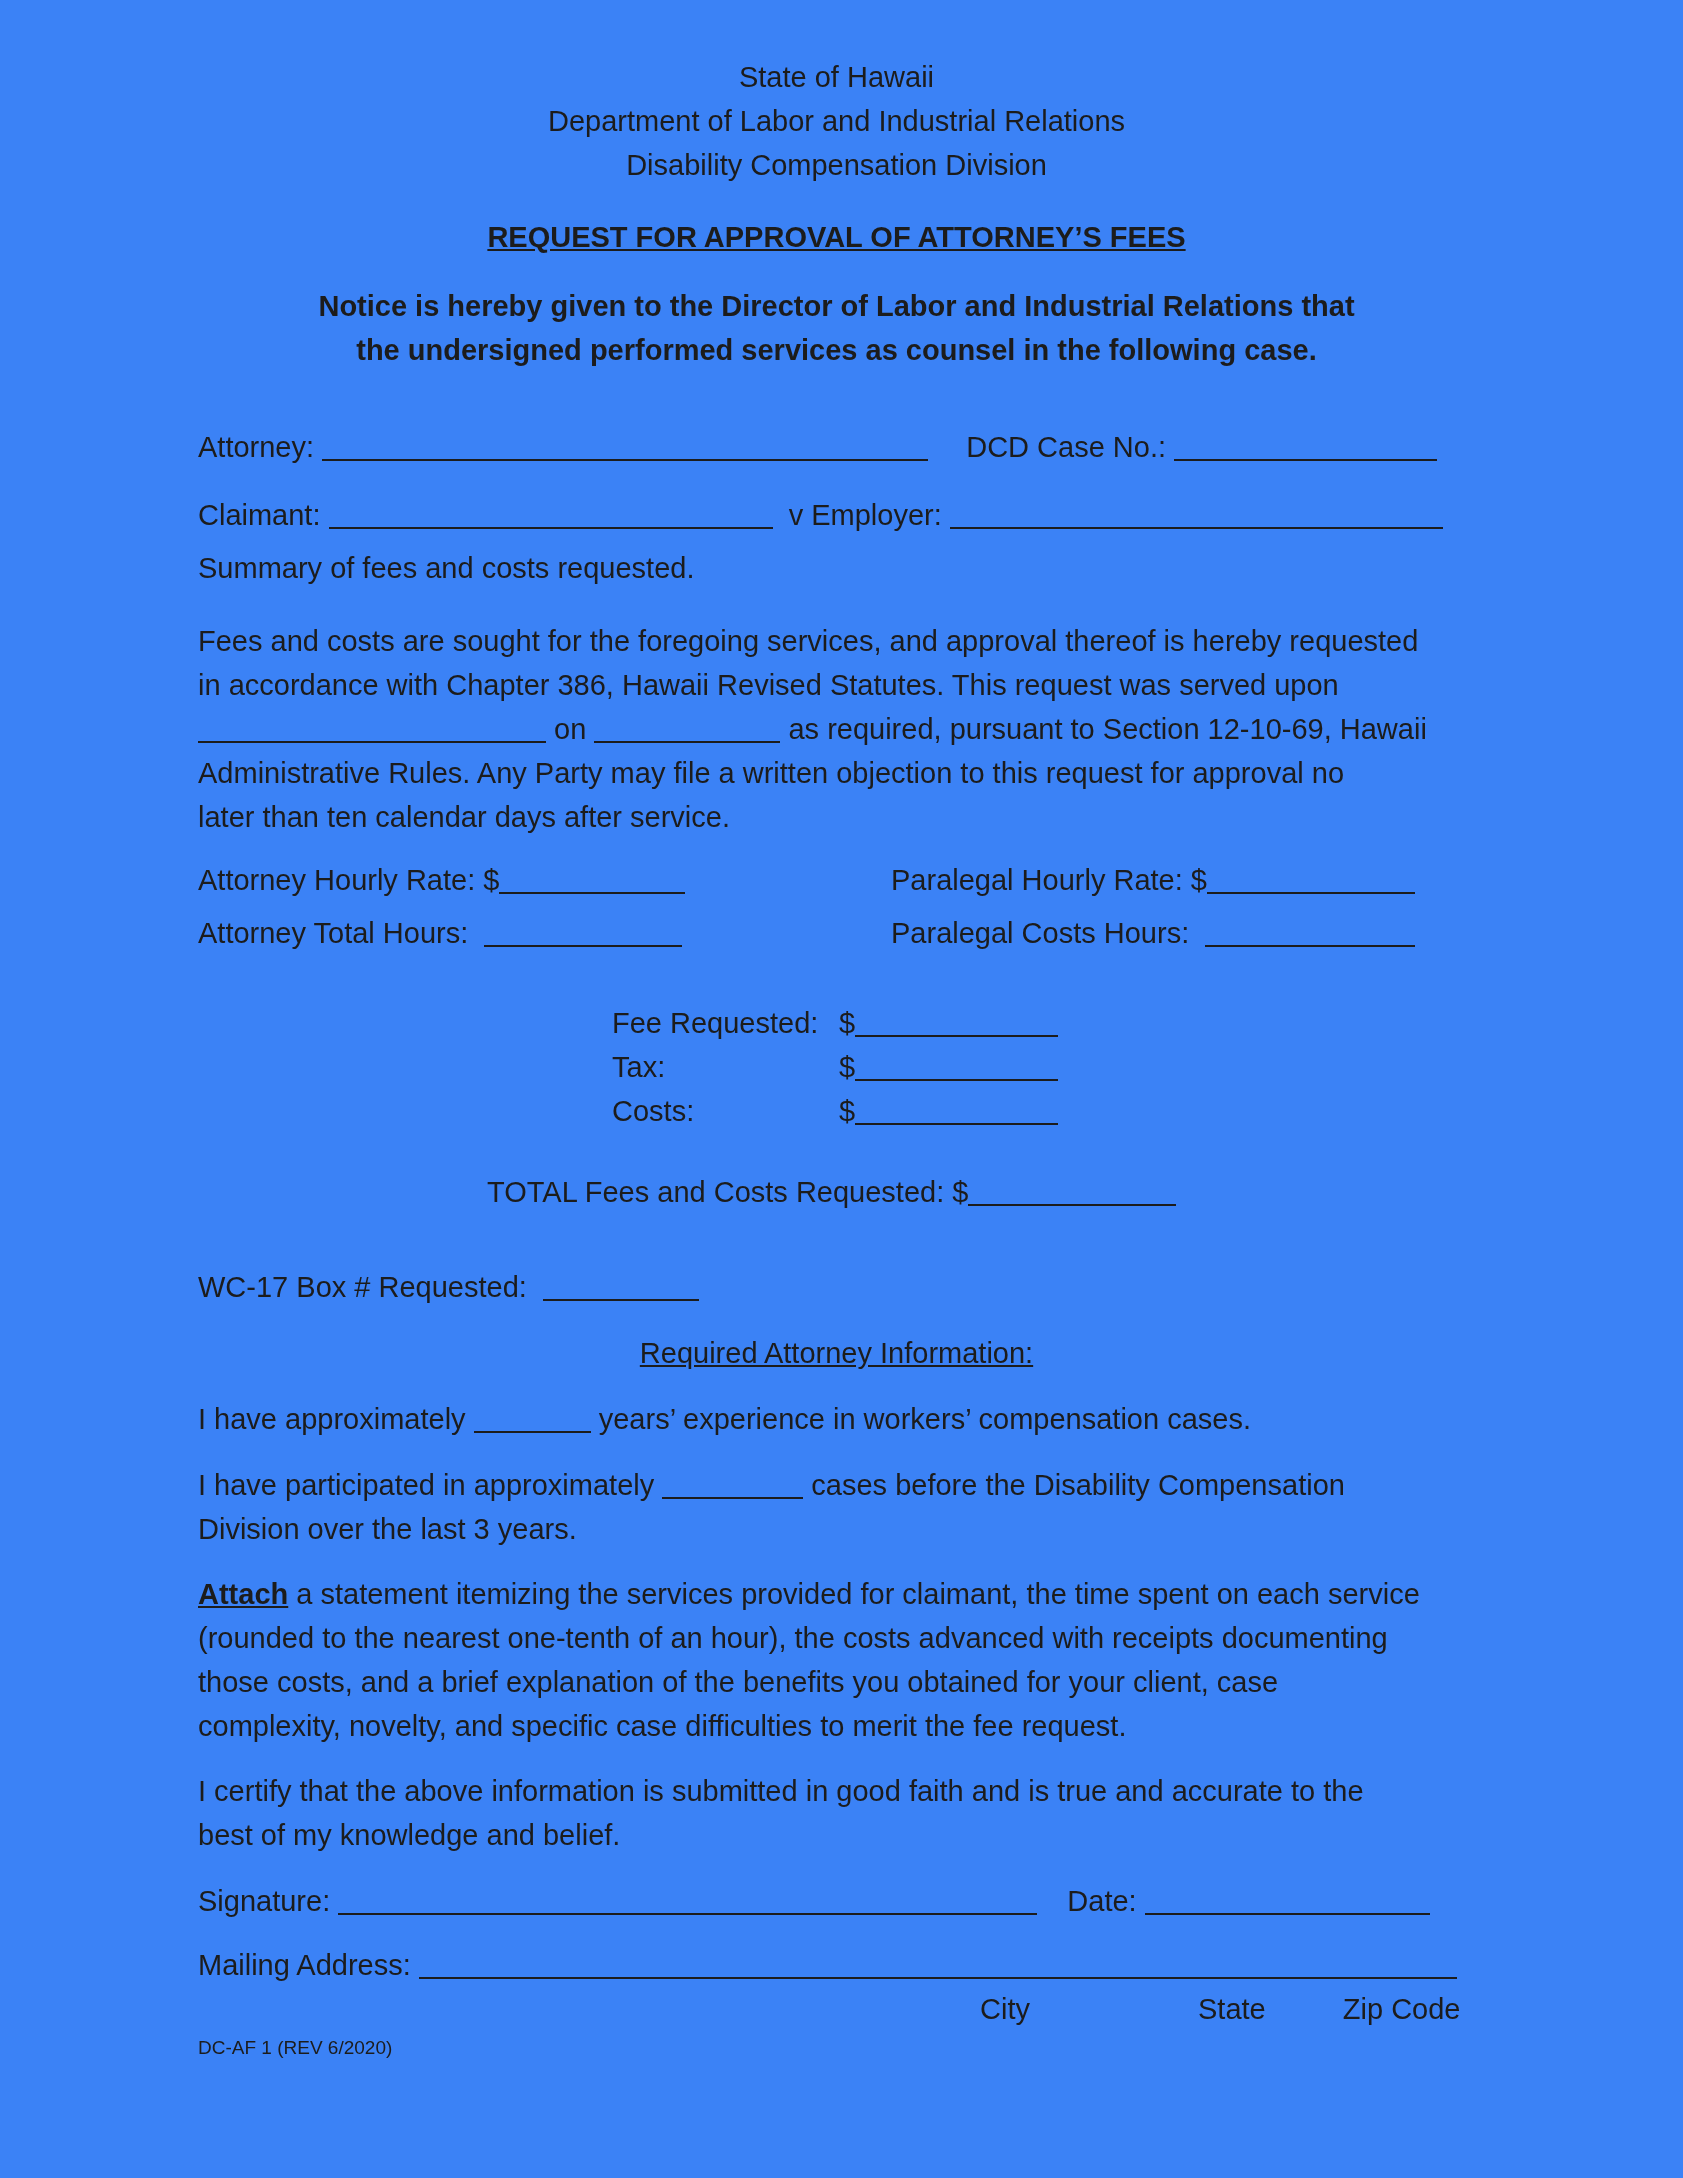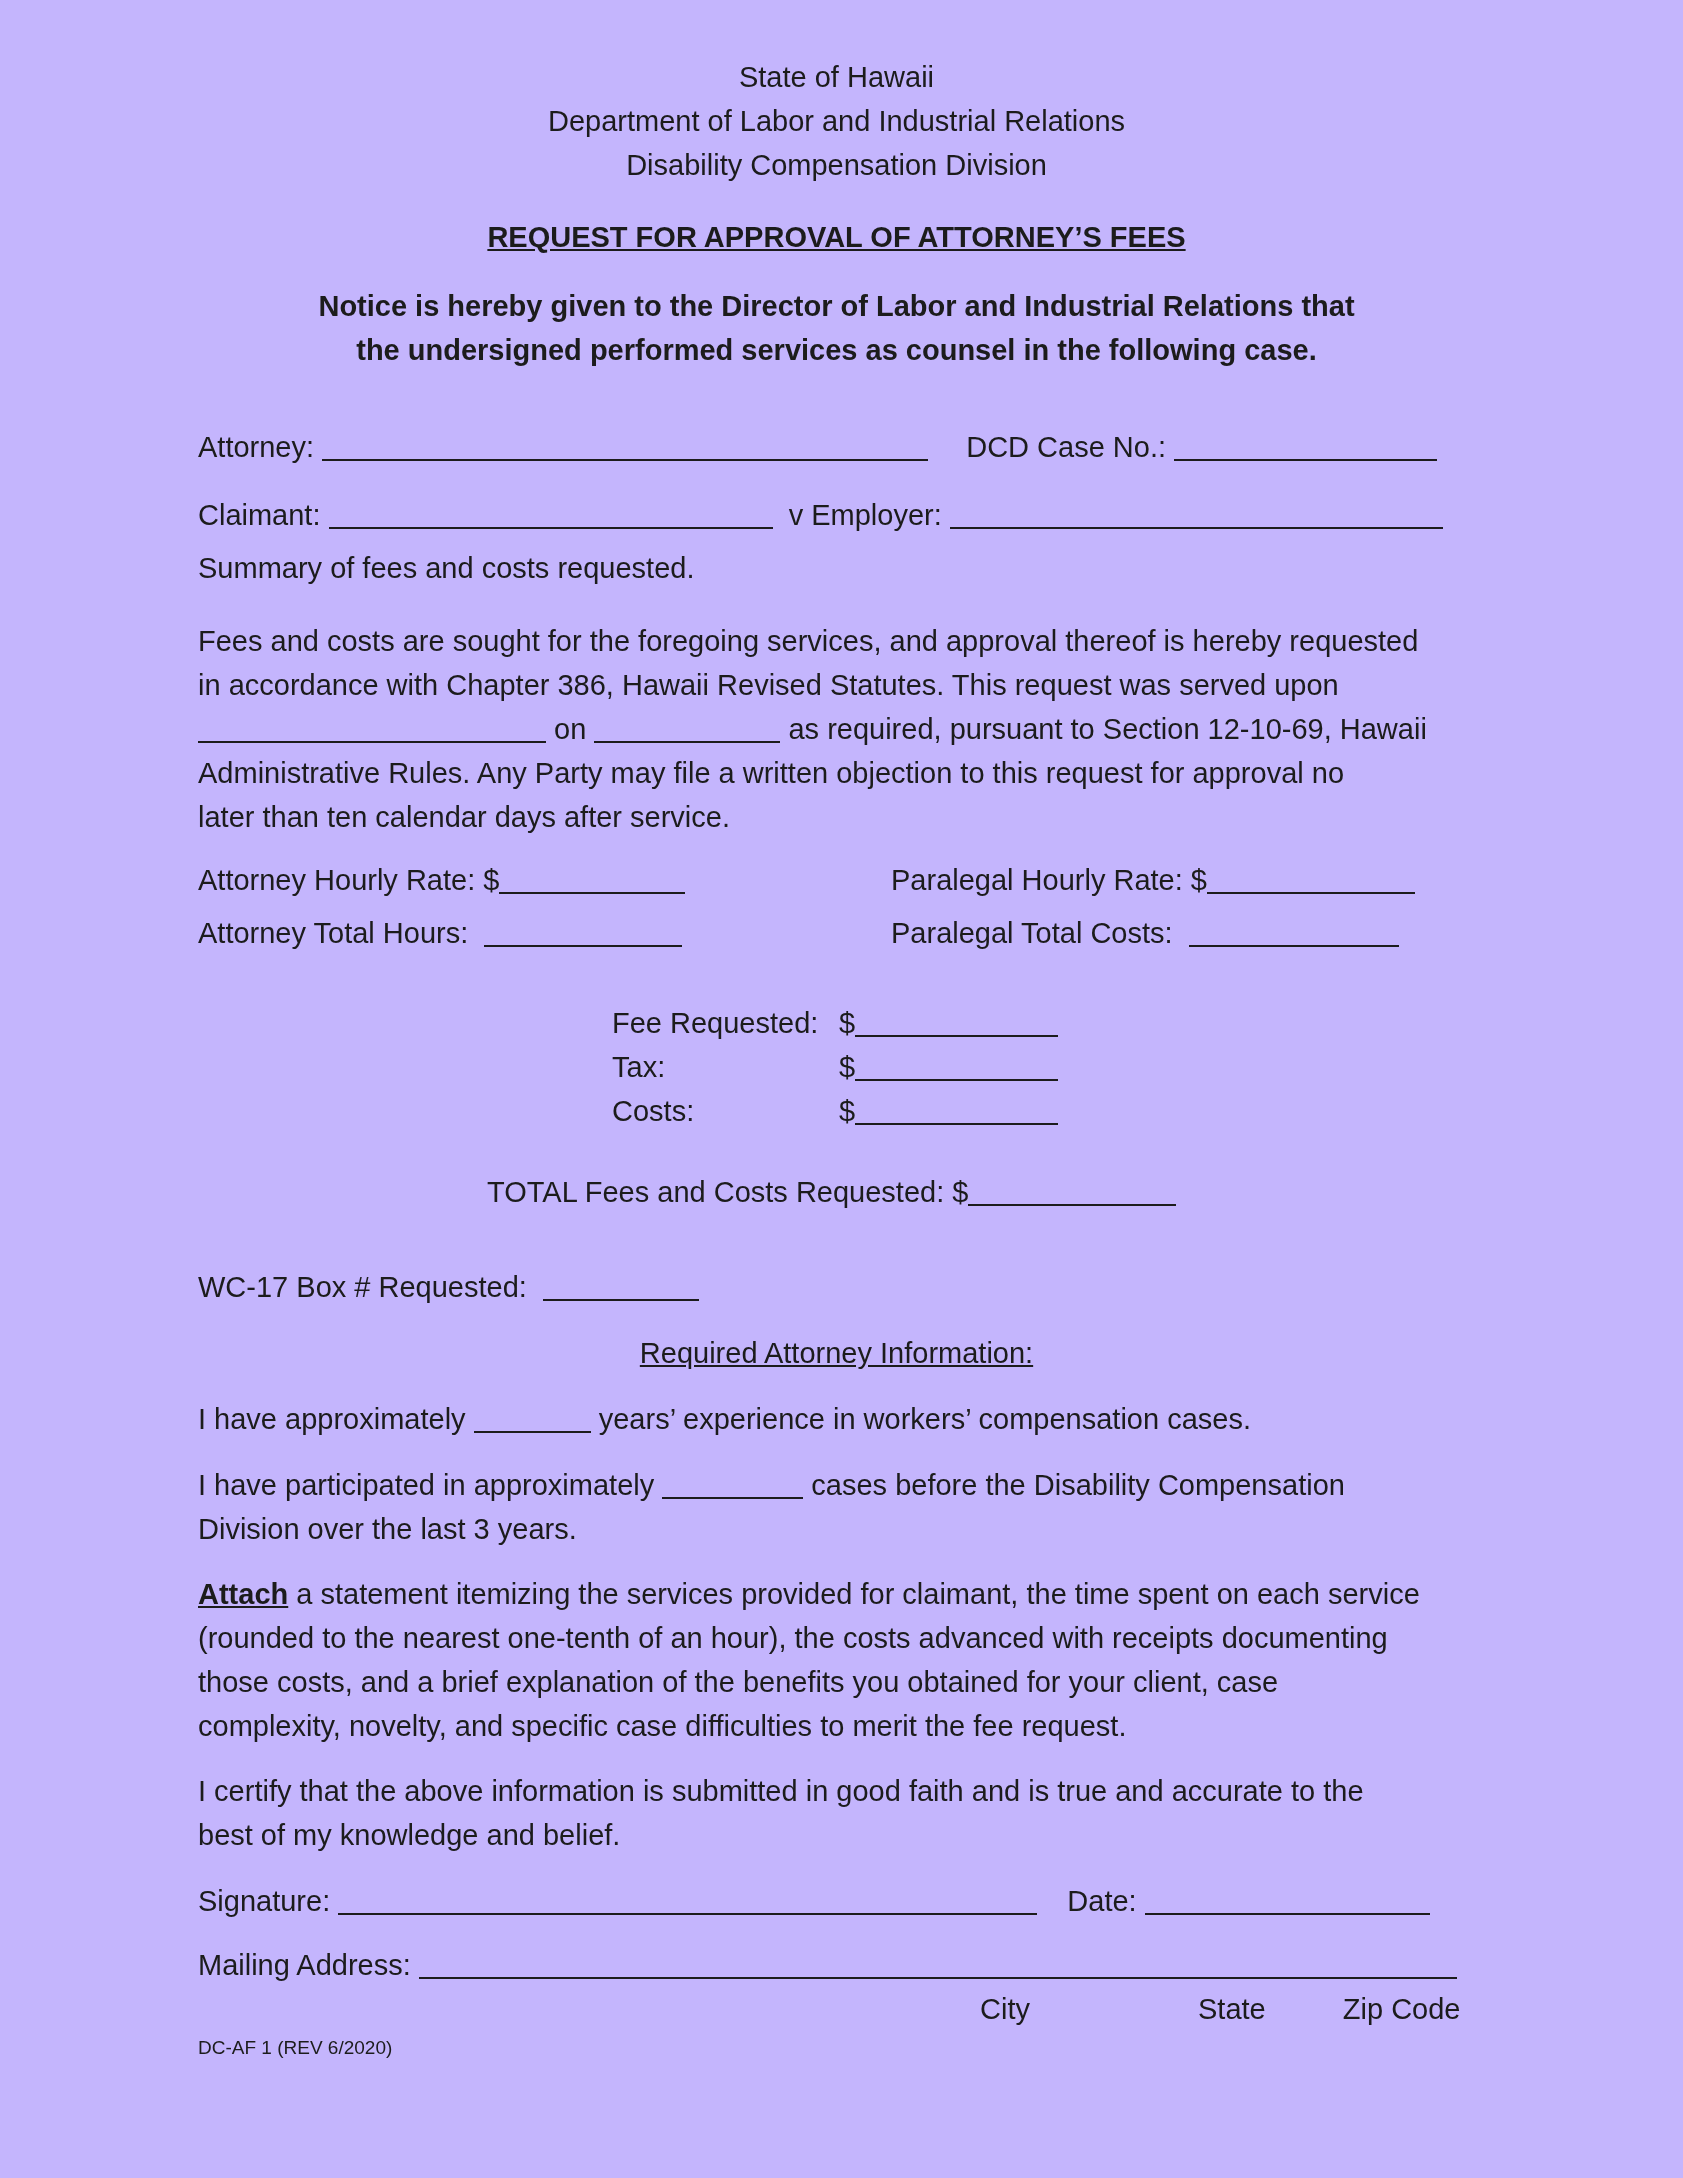--- a/index.html
+++ b/index.html
@@ -7,21 +7,21 @@
     width: 1683px; height: 2178px;
     background: #ffffff; color: #1c1c1c;
     font-family: "Liberation Sans", "DejaVu Sans", sans-serif;
     font-size: 29px; line-height: 44px;
   }
   .page {
     box-sizing: border-box;
     width: 1683px; height: 2178px;
     padding: 55px 208px 0 198px;
     position: relative;
-    background: #c4b5fd;
+    background: #3b82f6;
   }
   .center { text-align: center; }
   .bold { font-weight: 700; }
   .u { text-decoration: underline; }
   .blank {
     display: inline-block;
     border-bottom: 2px solid #1c1c1c;
     height: 30px;
     vertical-align: baseline;
     margin-bottom: -4px;
@@ -87,21 +87,21 @@
       <span>Paralegal Hourly Rate: $</span><span class="blank" style="width:208px;"></span>
     </div>
   </div>
 
   <div class="two-col" style="margin-top:9px;">
     <div class="col-l row">
       <span>Attorney Total Hours:</span>
       <span class="blank" style="width:198px;margin-left:8px;"></span>
     </div>
     <div class="row">
-      <span>Paralegal Total Costs:</span>
+      <span>Paralegal Costs Hours:</span>
       <span class="blank" style="width:210px;margin-left:8px;"></span>
     </div>
   </div>
 
   <div style="margin-top:46px;margin-left:414px;">
     <div class="row">
       <span class="fee-label">Fee Requested:</span><span>$</span><span class="blank" style="width:203px;"></span>
     </div>
     <div class="row">
       <span class="fee-label">Tax:</span><span>$</span><span class="blank" style="width:203px;"></span>

